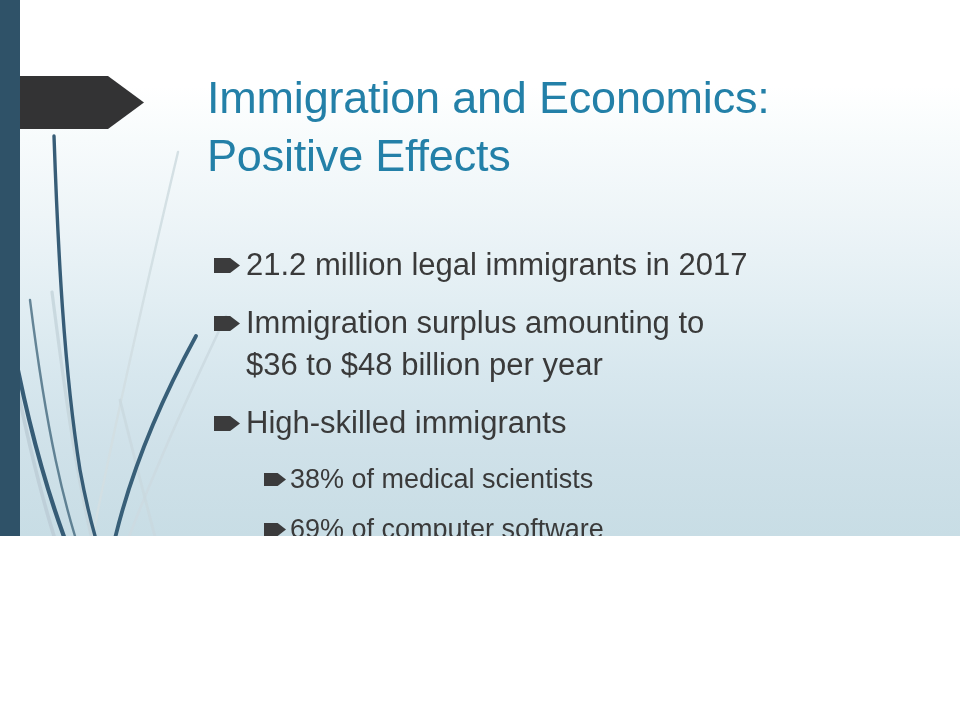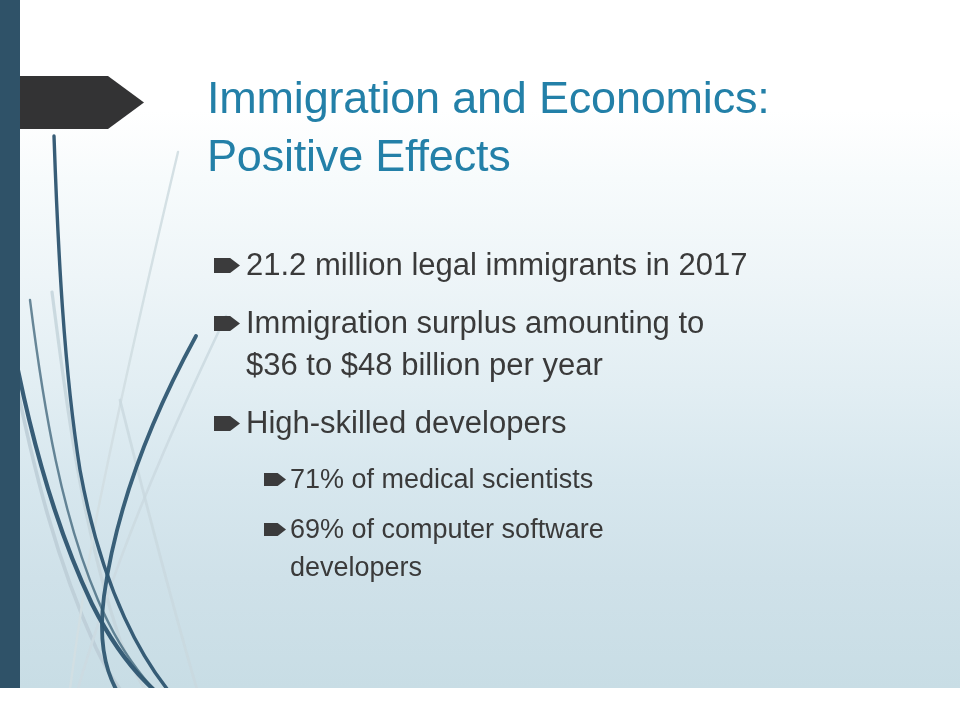--- a/index.html
+++ b/index.html
@@ -4,21 +4,21 @@
 <title>Slide</title>
 <style>
   html, body {
     margin: 0;
     padding: 0;
     background: #ffffff;
   }
   #slide {
     position: relative;
     width: 960px;
-    height: 688px;
+    height: 536px;
     overflow: hidden;
     font-family: "Liberation Sans", sans-serif;
     background: linear-gradient(to bottom,
         #ffffff 0%,
         #ffffff 16%,
         #f7fbfc 26%,
         #eef5f8 40%,
         #e2eef3 56%,
         #d7e7ee 70%,
         #cfe1e9 84%,
@@ -160,26 +160,26 @@
     </div>
 
     <div class="bullet-row level-1">
       <span class="marker"></span>
       <span class="bullet-text">Immigration surplus amounting to
 $36 to $48 billion per year</span>
     </div>
 
     <div class="bullet-row level-1">
       <span class="marker"></span>
-      <span class="bullet-text">High-skilled developers</span>
+      <span class="bullet-text">High-skilled immigrants</span>
     </div>
 
     <div class="bullet-row level-2">
       <span class="marker"></span>
-      <span class="bullet-text">71% of medical scientists</span>
+      <span class="bullet-text">38% of medical scientists</span>
     </div>
 
     <div class="bullet-row level-2">
       <span class="marker"></span>
       <span class="bullet-text">69% of computer software
 developers</span>
     </div>
 
   </div>
 

